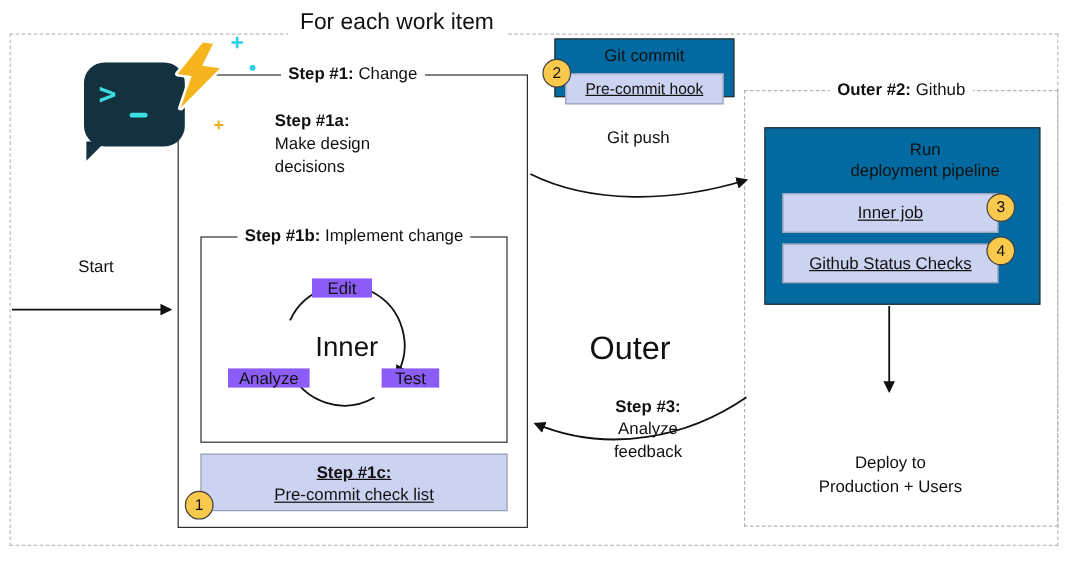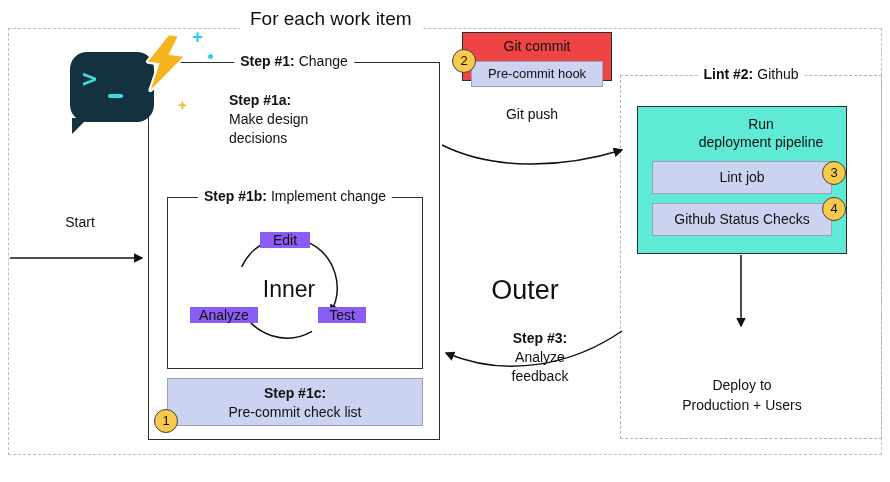--- a/index.html
+++ b/index.html
@@ -23,34 +23,34 @@
 
   
   .step1{left:148px;top:62px;width:292px;height:378px;}
   .step1a{position:absolute;left:80px;top:28px;width:124px;font-size:14px;line-height:19px;z-index:7;}
   .step1b{position:absolute;left:18px;top:134px;width:256px;height:172px;}
   .cyc{background:#8b5cf6;padding:0 3px;}
   .edit{left:92px;top:34px;width:50px;}
   .test{left:150px;top:109px;width:48px;}
   .analyze{left:22px;top:109px;width:68px;}
   .inner-label{position:absolute;left:76px;top:78px;width:90px;text-align:center;font-size:23px;z-index:7;}
-  .lav{background:#ccd3f1;border:1px solid #9aa0b5;text-align:center;z-index:6;}
+  .lav{background:#ccd3f1;border:1px solid #9aa0b5;text-align:center;z-index:6;text-decoration:underline;}
   .step1c{position:absolute;left:18px;top:315px;width:256px;height:48px;font-size:14px;line-height:19px;padding-top:5px;}
 
   
-  .gitcommit{left:462px;top:32px;width:150px;height:49px;background:#ef4444;}
+  .gitcommit{left:462px;top:32px;width:150px;height:49px;background:#0369a1;}
   .gc-title{padding-top:5px;text-align:center;font-size:14px;}
   .hook{position:absolute;left:8px;top:28px;width:132px;height:26px;line-height:24px;font-size:13px;}
 
   .gitpush{left:495px;top:106px;width:74px;}
   .outer-label{position:absolute;left:477px;top:235px;width:96px;text-align:center;font-size:27px;z-index:7;margin-top:40px;}
 
   
   .step2{left:620px;top:75px;width:262px;height:364px;}
-  .pipeline{position:absolute;left:16px;top:30px;width:210px;height:148px;background:#5eead4;padding-left:38px;}
+  .pipeline{position:absolute;left:16px;top:30px;width:230px;height:148px;background:#0369a1;padding-left:38px;}
   .pl-title{padding-top:8px;text-align:center;font-size:14px;line-height:18px;}
   .lint{position:absolute;left:14px;top:54px;width:180px;height:33px;line-height:31px;font-size:14px;}
   .checks{position:absolute;left:14px;top:96px;width:180px;height:33px;line-height:31px;font-size:14px;}
   .deploy-target{position:absolute;left:35px;top:259px;width:172px;text-align:center;font-size:14px;line-height:20px;margin-top:40px;}
 
   .step3{position:absolute;left:498px;top:329px;width:84px;text-align:center;font-size:14px;line-height:19px;z-index:7;}
 
   
   .badge{position:absolute;width:24px;height:24px;border-radius:50%;background:#f8c94c;
          border:1.5px solid #3f3f3f;text-align:center;line-height:21px;font-size:13px;z-index:12;}
@@ -148,29 +148,29 @@
     <div class="gc-title">Git commit</div>
     <div class="lav hook">Pre-commit hook</div>
   </div>
   <div class="badge b2">2</div>
 
   <div class="lbl gitpush">Git push</div>
   <div class="outer-label">Outer</div>
 
   <div class="box dashed step2">
     <div class="box-title">
-      <b>Lint #2:</b><span class="tr">Github</span>
+      <b>Outer #2:</b><span class="tr">Github</span>
     </div>
 
     <div class="box solid pipeline">
       <div class="pl-title">
         <div>Run</div>
         <div>deployment pipeline</div>
       </div>
-      <div class="lav lint">Lint job</div>
+      <div class="lav lint">Inner job</div>
       <div class="lav checks">Github Status Checks</div>
     </div>
 
     <div class="deploy-target">
       <div>Deploy to</div>
       <div>Production + Users</div>
     </div>
   </div>
   <div class="badge b3">3</div>
   <div class="badge b4">4</div>

